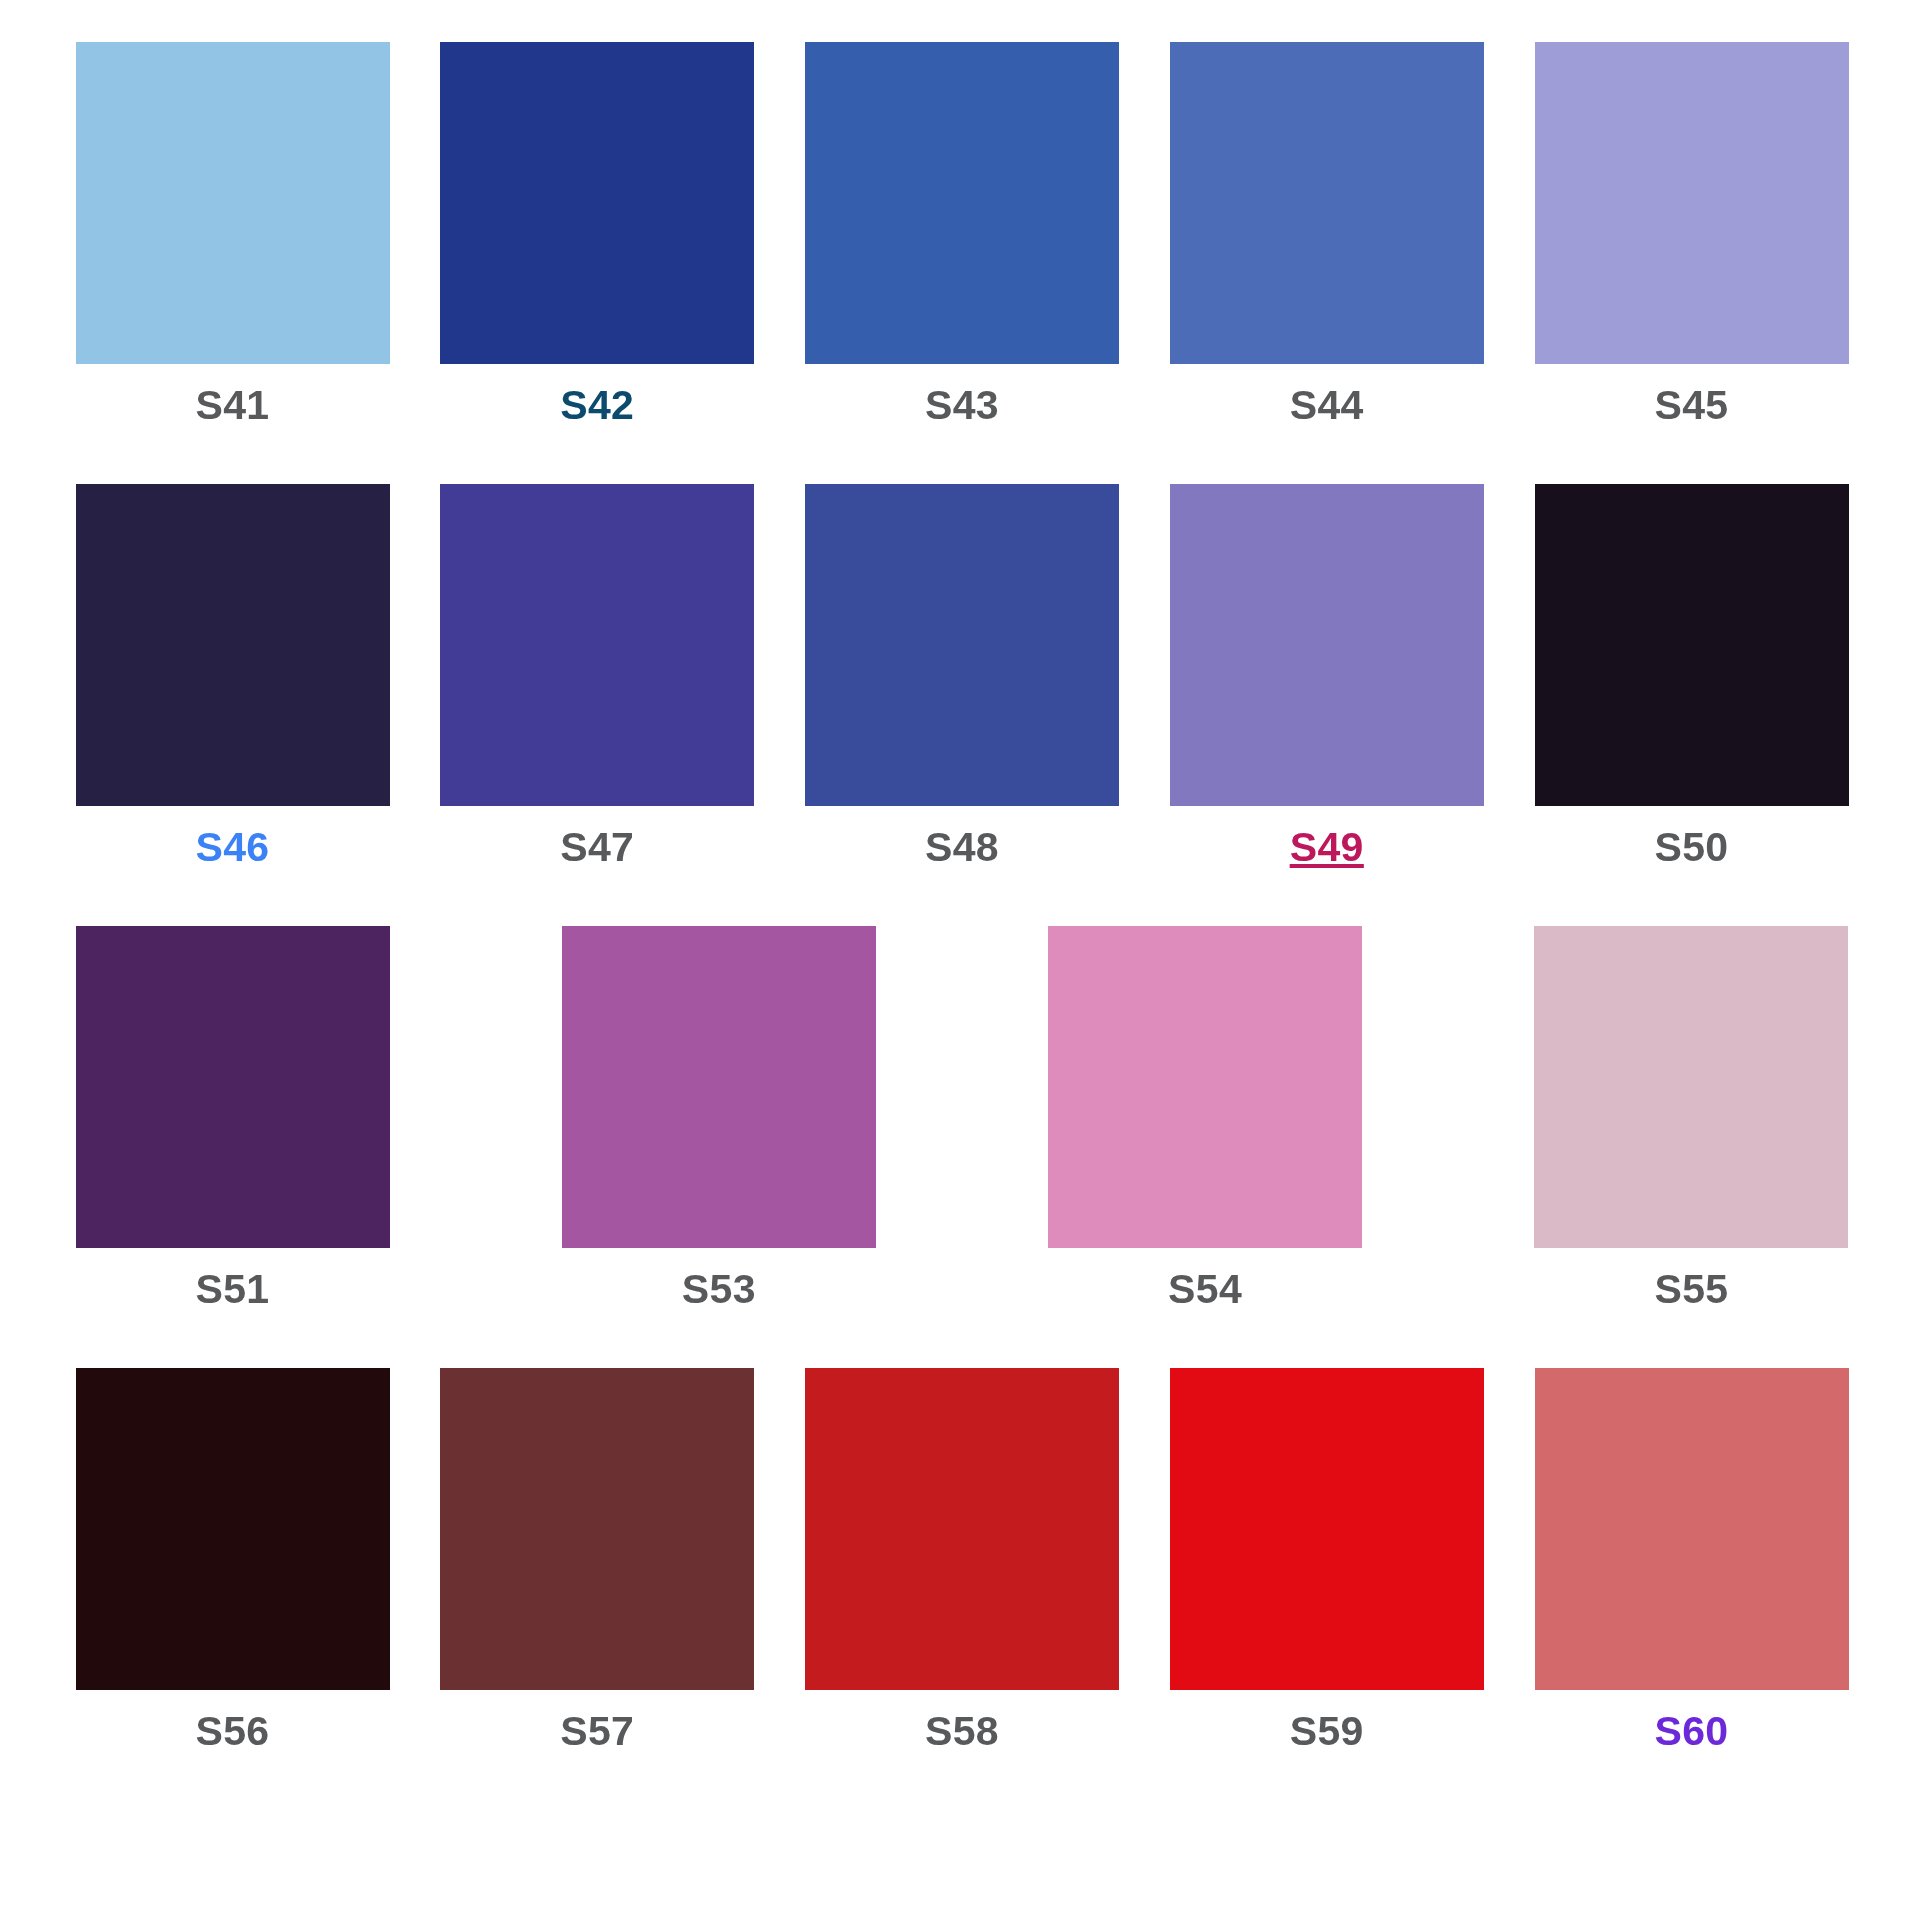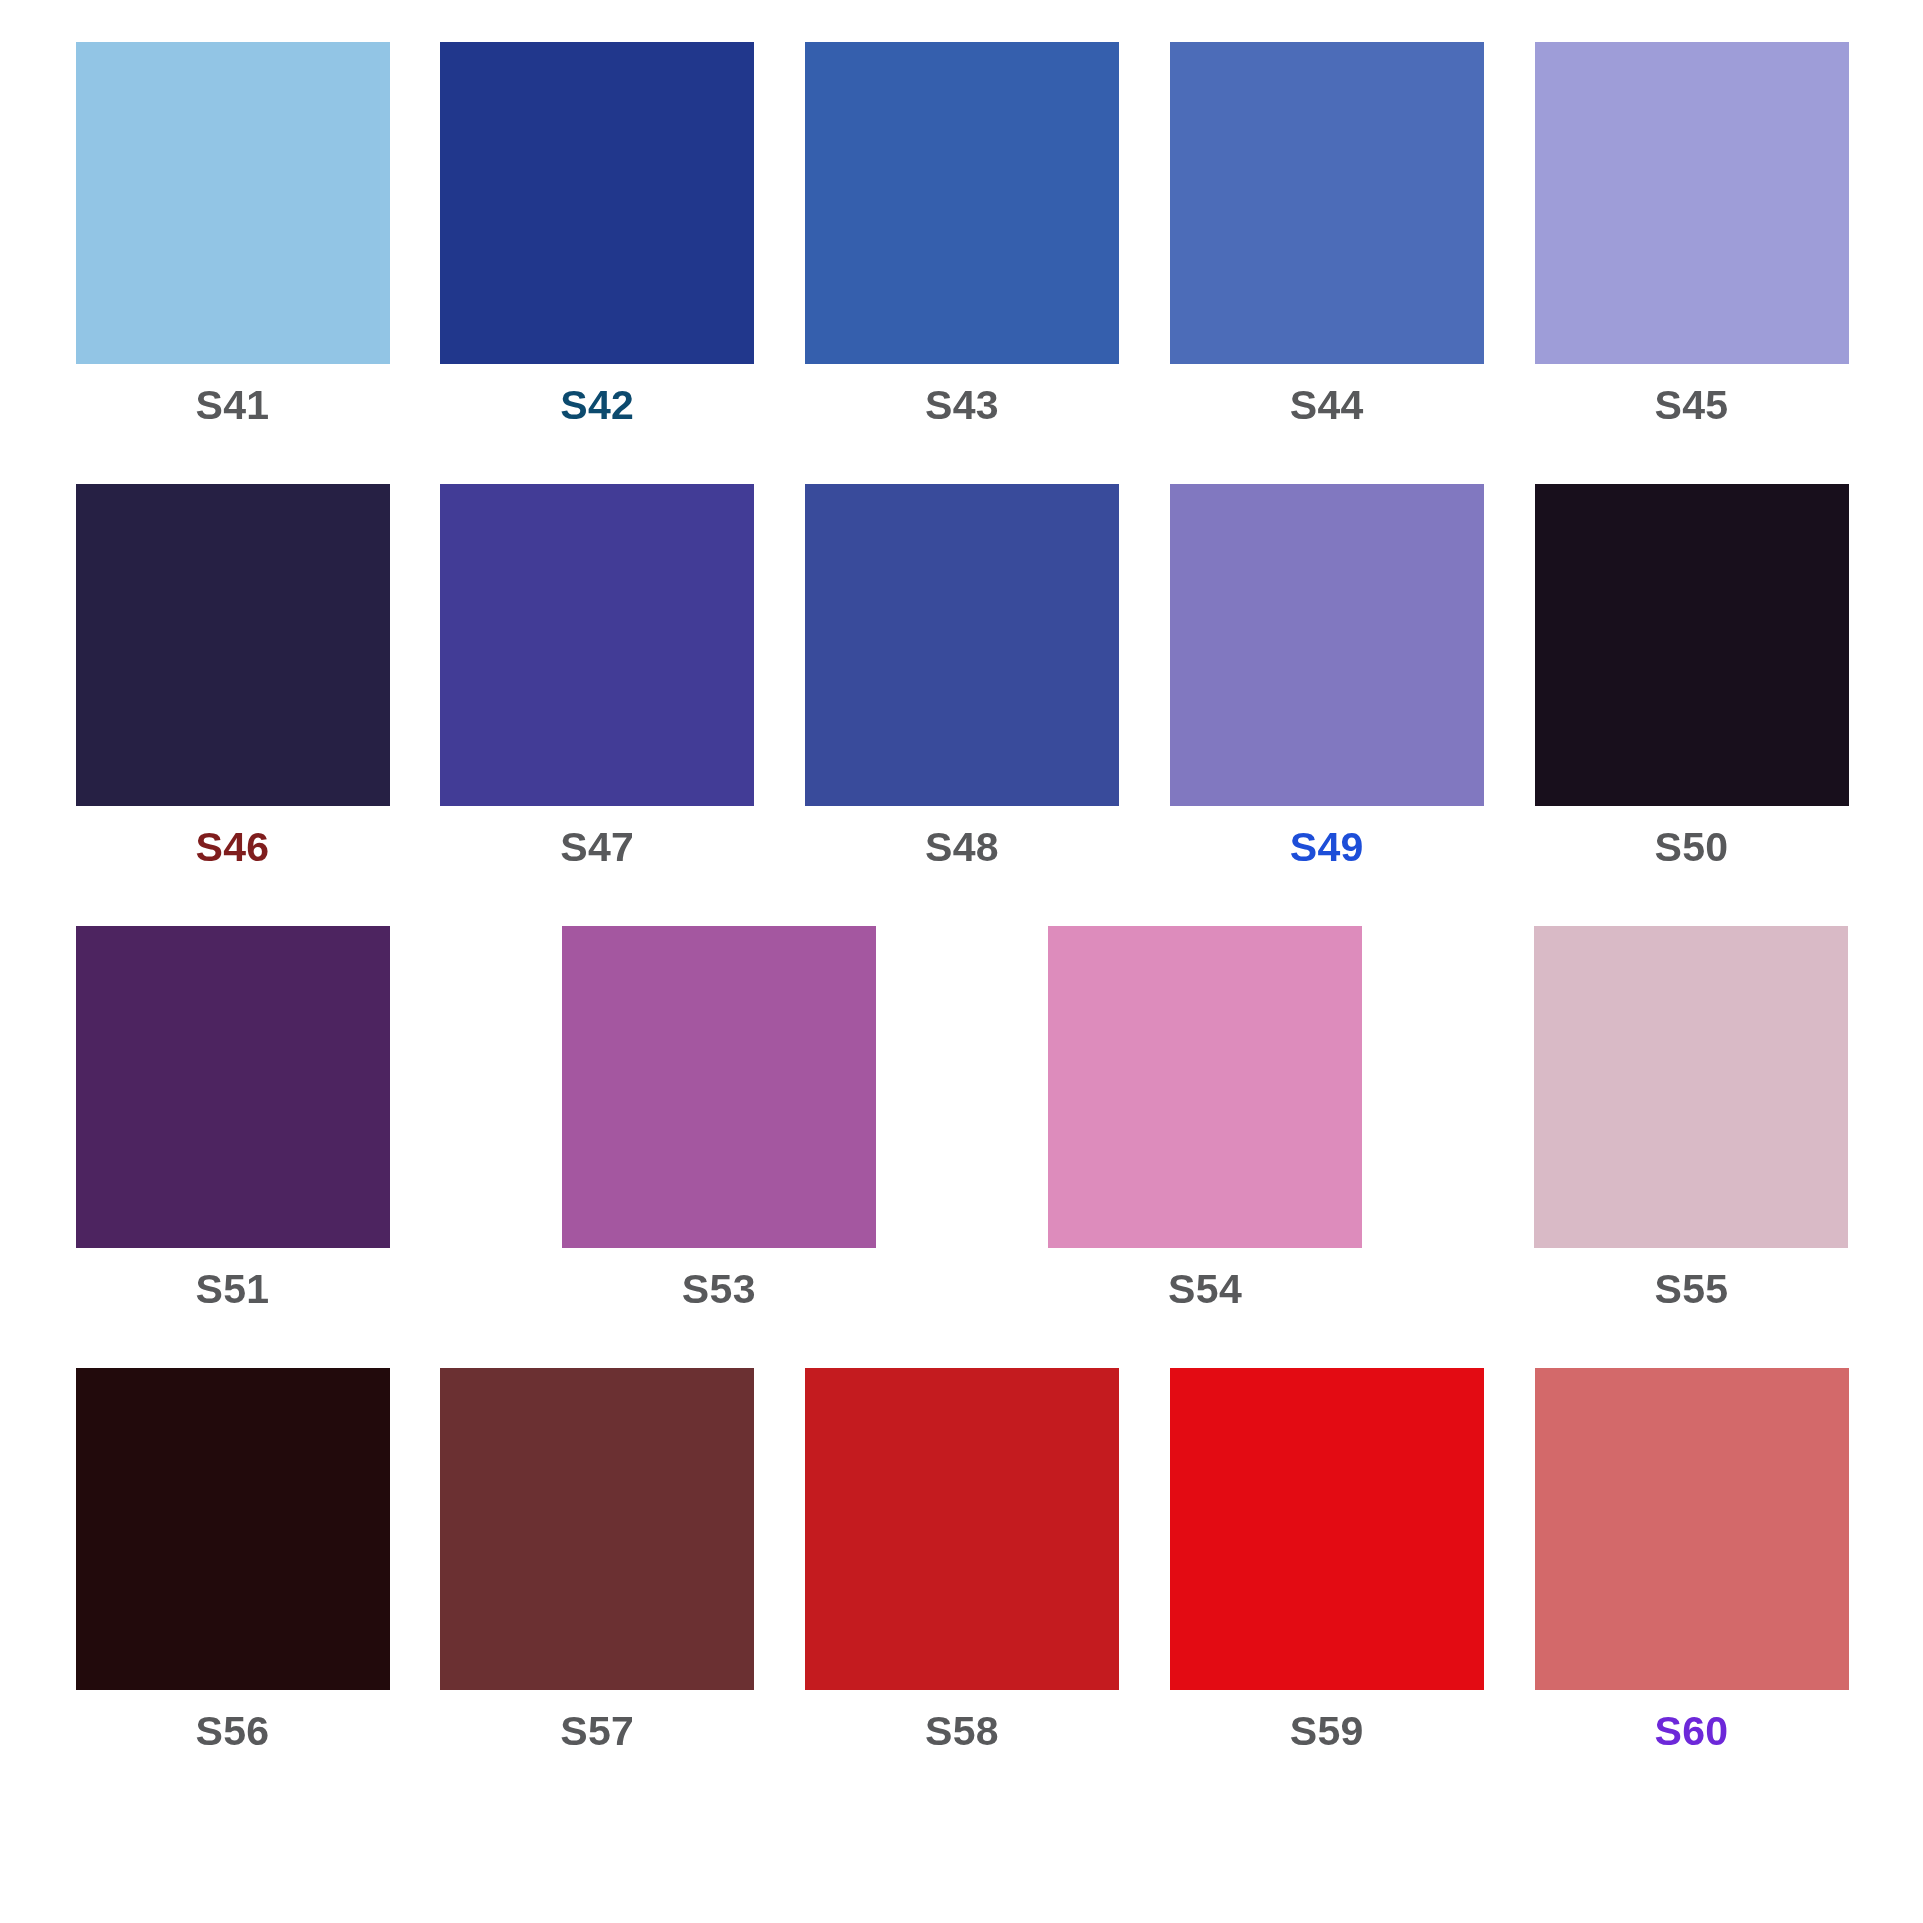--- a/index.html
+++ b/index.html
@@ -83,33 +83,33 @@
     </div>
     <div class="swatch-cell">
       <div class="swatch-chip" style="background-color: rgb(158, 157, 216);"></div>
       <div class="swatch-label" style="color: rgb(88, 89, 91);">S45</div>
     </div>
   </div>
 
   <div class="swatch-row">
     <div class="swatch-cell">
       <div class="swatch-chip" style="background-color: rgb(38, 32, 68);"></div>
-      <div class="swatch-label" style="color: #7f1d1d;">S46</div>
+      <div class="swatch-label" style="color: #3b82f6;">S46</div>
     </div>
     <div class="swatch-cell">
       <div class="swatch-chip" style="background-color: rgb(66, 60, 150);"></div>
       <div class="swatch-label" style="color: rgb(88, 89, 91);">S47</div>
     </div>
     <div class="swatch-cell">
       <div class="swatch-chip" style="background-color: rgb(57, 75, 155);"></div>
       <div class="swatch-label" style="color: rgb(88, 89, 91);">S48</div>
     </div>
     <div class="swatch-cell">
       <div class="swatch-chip" style="background-color: rgb(129, 120, 192);"></div>
-      <div class="swatch-label" style="color: #1d4ed8;">S49</div>
+      <div class="swatch-label" style="color: #be185d; text-decoration: underline;">S49</div>
     </div>
     <div class="swatch-cell">
       <div class="swatch-chip" style="background-color: rgb(24, 15, 28);"></div>
       <div class="swatch-label" style="color: rgb(88, 89, 91);">S50</div>
     </div>
   </div>
 
   <div class="swatch-row">
     <div class="swatch-cell">
       <div class="swatch-chip" style="background-color: rgb(77, 36, 96);"></div>

